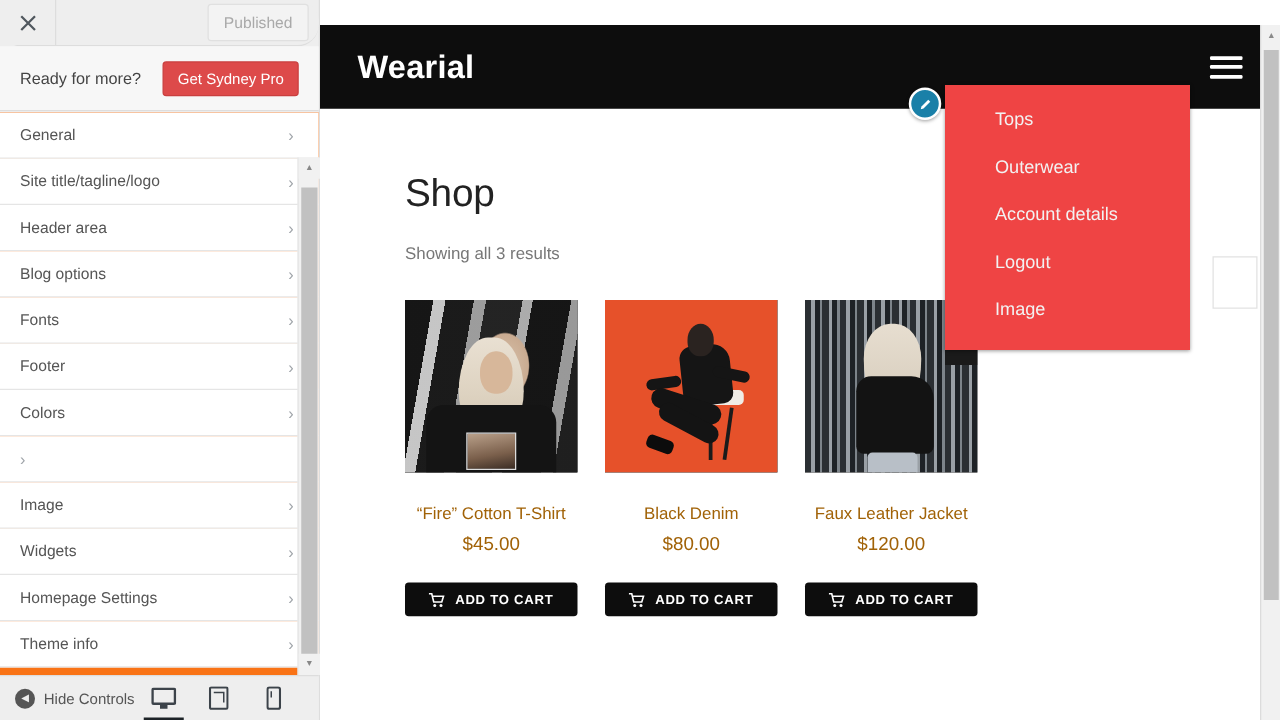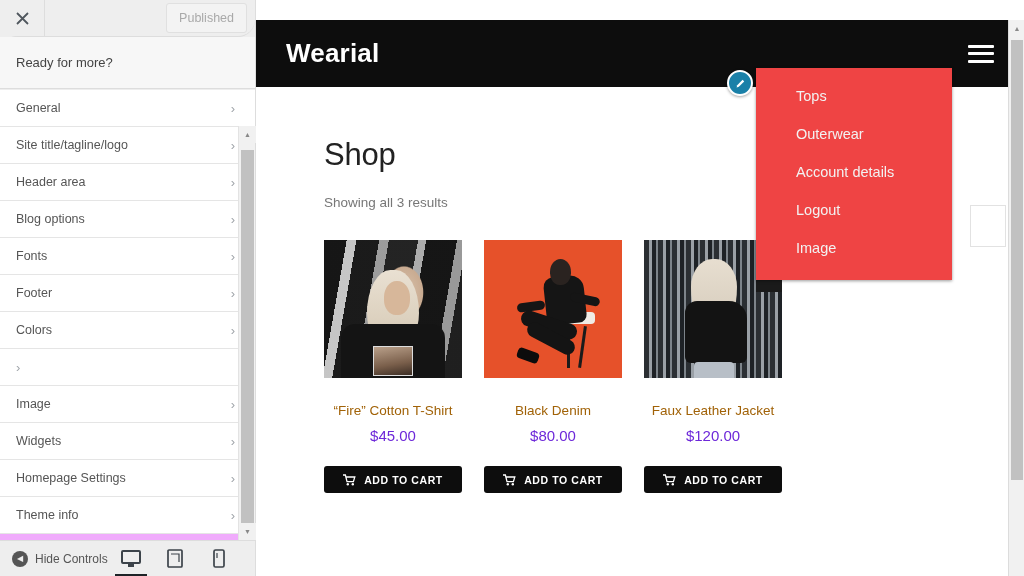--- a/index.html
+++ b/index.html
@@ -60,21 +60,21 @@
     color: #fff;
     font-size: 12px;
     padding: 6px 11px;
     border-radius: 3px;
     cursor: pointer;
     white-space: nowrap;
   }
   .cz-sections {
     position: absolute;
     top: 90px; bottom: 36px; left: 0; right: 0;
-    background: #f0abfc;
+    background: #f97316;
     overflow: hidden;
   }
   .cz-item {
     height: 37px;
     border-bottom: 1px solid #e5e5e5;
     display: flex; align-items: center;
     padding: 0 16px;
     font-size: 12.5px;
     color: #555;
     cursor: pointer;
@@ -231,21 +231,21 @@
   .product-name {
     margin-top: 25px;
     text-align: center;
     font-size: 13.5px;
     color: #a16207;
   }
   .product-price {
     margin-top: 9px;
     text-align: center;
     font-size: 15px;
-    color: #6d28d9;
+    color: #a16207;
   }
   .cart-btn {
     margin: 22px auto 0 auto;
     display: flex; align-items: center; justify-content: center; gap: 8px;
     background: #0d0d0d;
     color: #fff;
     font-size: 10.5px;
     font-weight: bold;
     letter-spacing: 0.6px;
     height: 27px;
@@ -395,20 +395,21 @@
         <svg width="13" height="13" viewBox="0 0 13 13" aria-hidden="true">
           <path d="M1 1 L12 12 M12 1 L1 12" stroke="#50575e" stroke-width="1.8" fill="none"></path>
         </svg>
       </div>
       <div class="cz-topbar-spacer"></div>
       <div class="cz-published">Published</div>
     </div>
 
     <div class="cz-pro">
       <div class="cz-pro-label">Ready for more?</div>
+      <div class="cz-pro-btn">Get Sydney Pro</div>
     </div>
 
     <div class="cz-sections" id="cz-sections">
         <div class="cz-item">
           <span class="cz-item-label">General</span>
           <span class="cz-chevron">›</span>
         </div>
         <div class="cz-item">
           <span class="cz-item-label">Site title/tagline/logo</span>
           <span class="cz-chevron">›</span>

